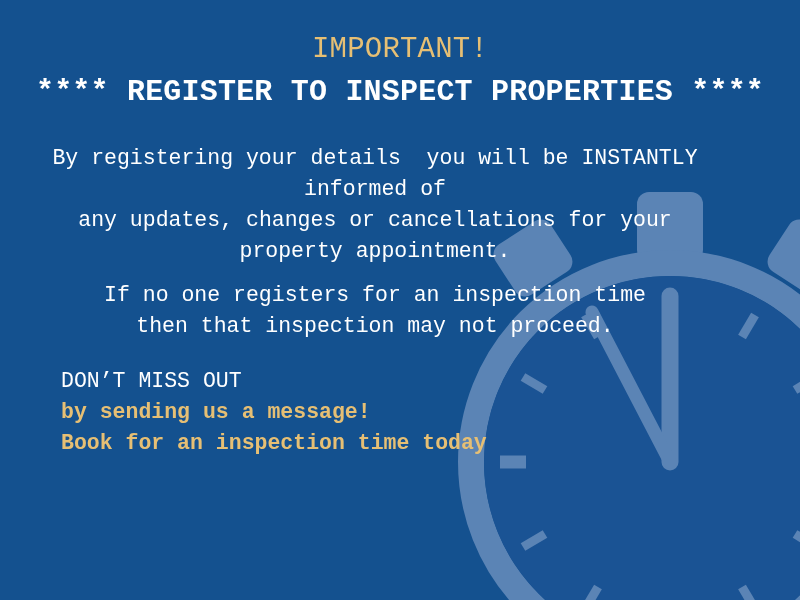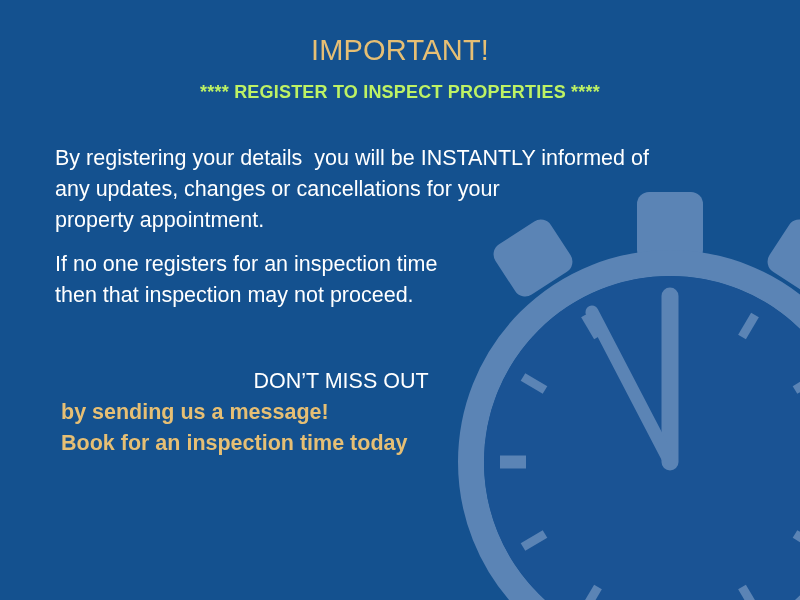--- a/index.html
+++ b/index.html
@@ -6,21 +6,21 @@
     margin: 0;
     padding: 0;
     background: #0d3c6e;
   }
   #slide {
     position: relative;
     width: 800px;
     height: 600px;
     overflow: hidden;
     background: #14518f;
-    font-family: Liberation Sans, sans-serif;
+    font-family: Liberation Mono, monospace;
     -webkit-font-smoothing: antialiased;
   }
 
   
   #clock-art {
     position: absolute;
     left: 0;
     top: 0;
     width: 800px;
     height: 600px;
@@ -44,33 +44,34 @@
     text-align: center;
   }
   .heading-main {
     color: #e6bf74;
     font-size: 29px;
     font-weight: 400;
     line-height: 40px;
     letter-spacing: 0.2px;
   }
   .heading-sub {
-    color: #bef264;
-    font-size: 18px;
+    color: #ffffff;
+    font-size: 30px;
     font-weight: 700;
     line-height: 40px;
     margin-top: 2px;
     letter-spacing: 0.2px;
   }
 
   .body-block {
     position: absolute;
-    left: 55px;
+    left: 45px;
     top: 143px;
     width: 660px;
+    text-align: center;
   }
   .para {
     color: #ffffff;
     font-size: 21.5px;
     font-weight: 400;
     line-height: 31px;
     white-space: pre-wrap;
   }
   .para-2 {
     margin-top: 13px;
@@ -80,21 +81,20 @@
     position: absolute;
     left: 61px;
     top: 366px;
     width: 560px;
   }
   .cta-line-plain {
     color: #ffffff;
     font-size: 21.5px;
     font-weight: 400;
     line-height: 31px;
-    text-align: center;
   }
   .cta-line-gold {
     color: #e6bf74;
     font-size: 21.5px;
     font-weight: 700;
     line-height: 31px;
   }
 </style>
 </head>
 <body>

